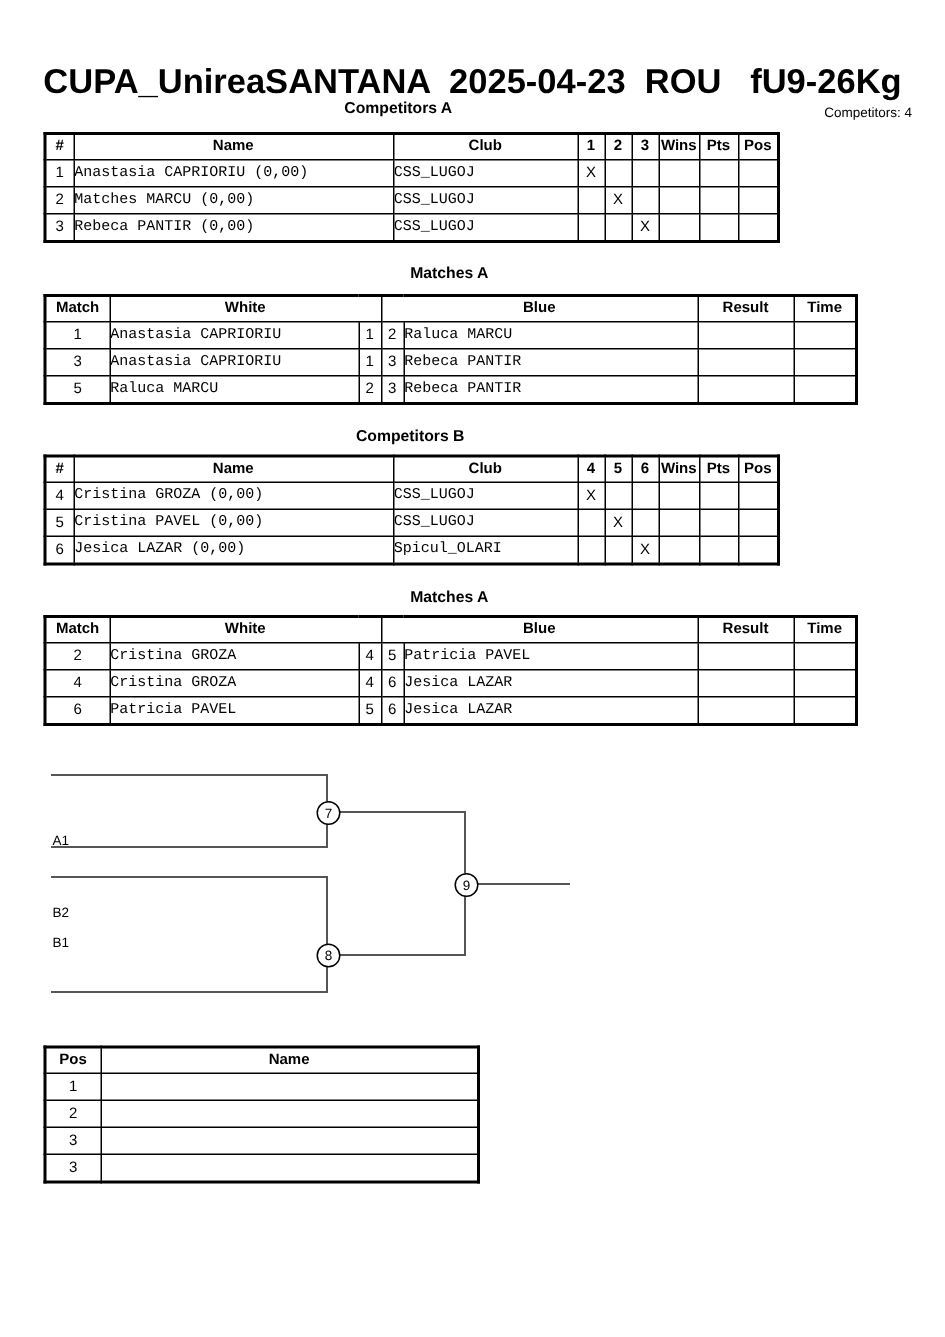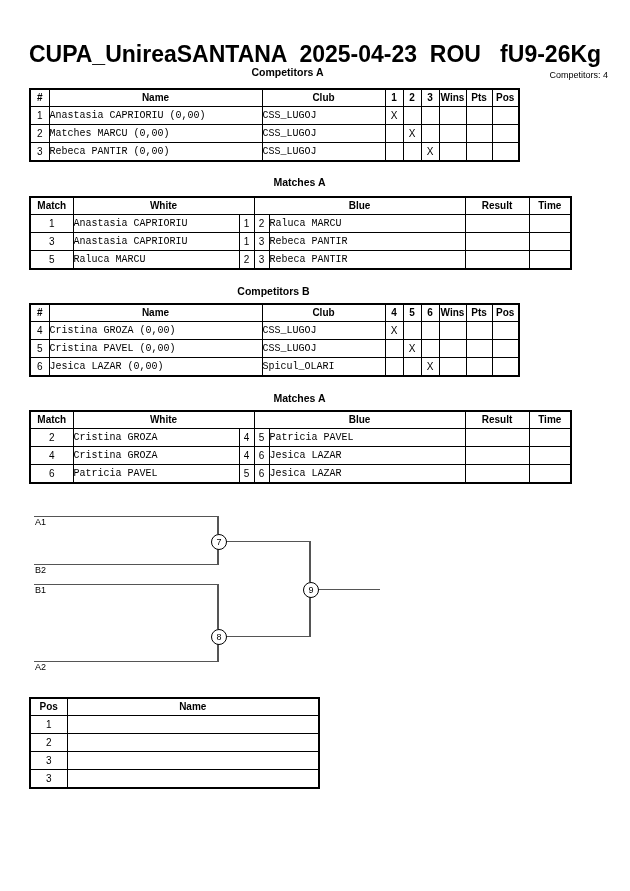--- a/index.html
+++ b/index.html
@@ -84,40 +84,41 @@
     left: 0;
     top: 0;
     width: 630px;
     height: 891px;
     pointer-events: none;
   }
   .bracket-label {
     position: absolute;
     font-size: 9px;
     white-space: nowrap;
+    margin-top: 38px;
   }
   .node-num {
     position: absolute;
     width: 14px;
     height: 14px;
     border: 1px solid #000000;
     border-radius: 50%;
     background: #ffffff;
     font-size: 9px;
     line-height: 14px;
     text-align: center;
   }
 </style>
 </head>
 <body>
 
 <div class="doc-title">CUPA_UnireaSANTANA  2025-04-23  ROU   fU9-26Kg</div>
 <div class="competitors-count">Competitors: 4</div>
 
-<div class="caption" style="left:43px; top:66px; width:489px;">Competitors A</div>
+<div class="caption" style="left:21px; top:66px; width:489px;">Competitors A</div>
 
 <table class="tbl outer" id="tbl-comp-a" style="left:29px; top:88px; width:489px;">
   <colgroup>
     <col style="width:19px">
       <col style="width:213px">
       <col style="width:123px">
     <col style="width:18px">
       <col style="width:18px">
       <col style="width:18px">
     <col style="width:27px">

